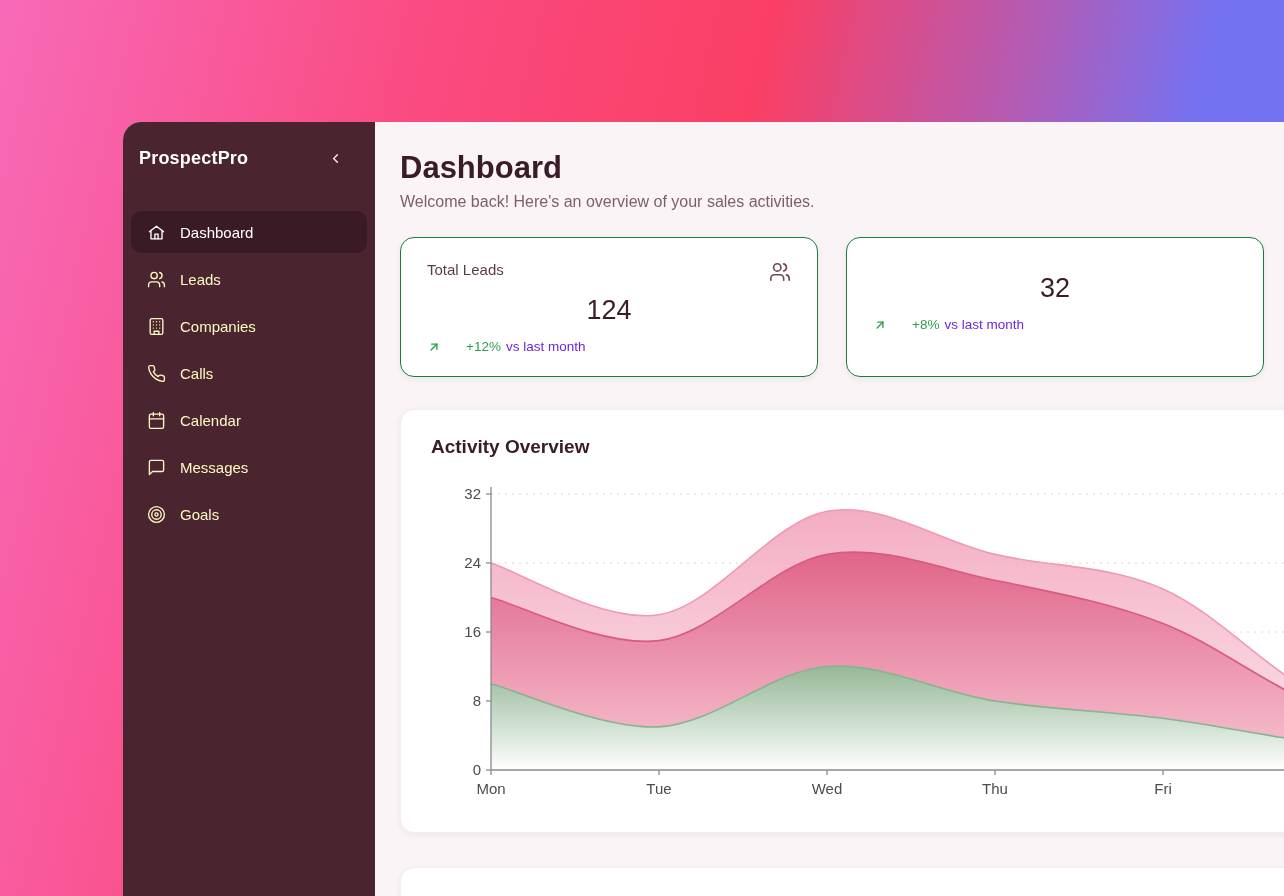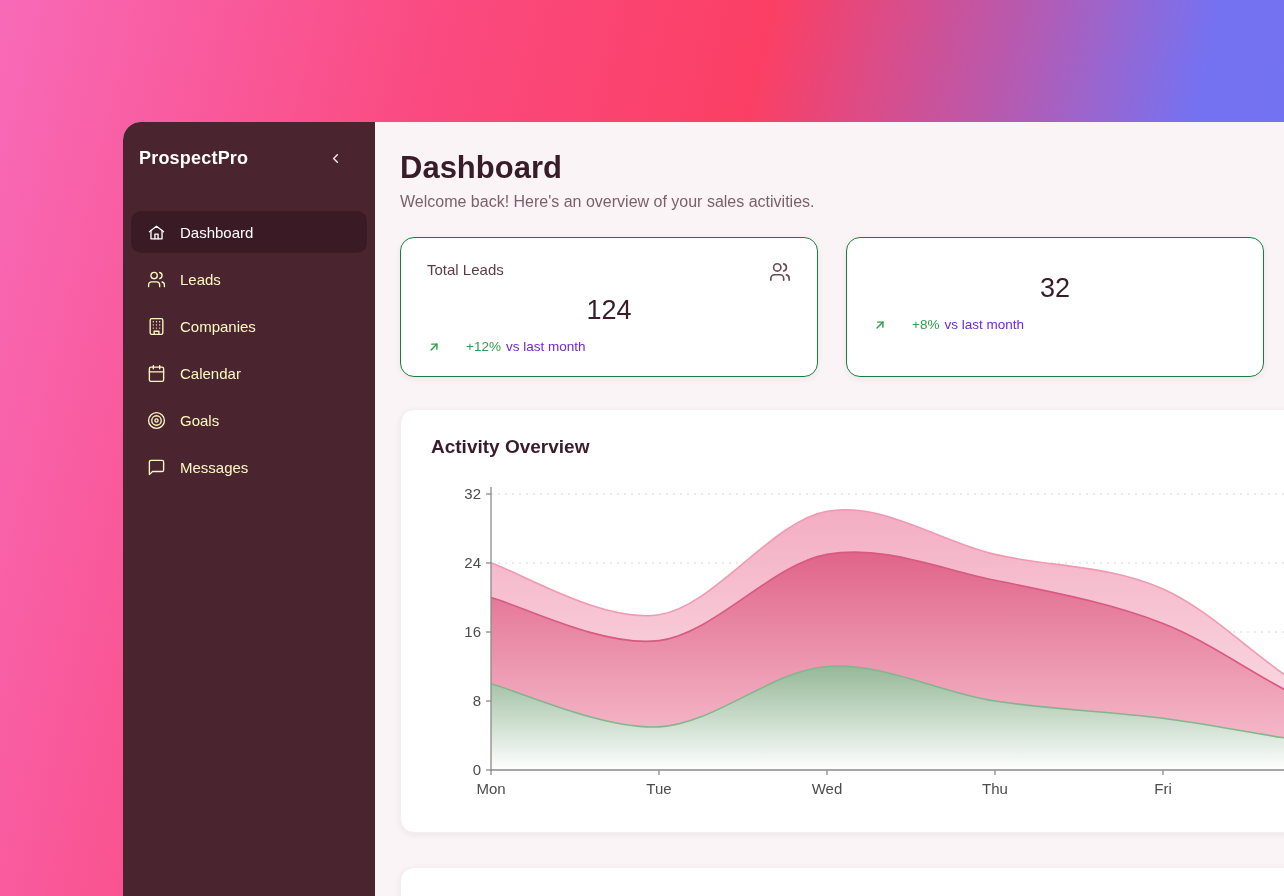--- a/index.html
+++ b/index.html
@@ -104,43 +104,51 @@
               <rect x="4" y="2" width="16" height="20" rx="2"></rect>
               <path d="M9 22v-4h6v4"></path>
               <path d="M8 6h.01M12 6h.01M16 6h.01M8 10h.01M12 10h.01M16 10h.01M8 14h.01M12 14h.01M16 14h.01"></path>
             </svg>
           </span>
           <span>Companies</span>
         </div>
         <div class="nav-item">
           <span class="icon">
             <svg viewBox="0 0 24 24" fill="none" stroke="currentColor" stroke-width="1.7" stroke-linecap="round" stroke-linejoin="round">
+              <path d="M22 16.92v3a2 2 0 0 1-2.18 2 19.79 19.79 0 0 1-8.63-3.07 19.5 19.5 0 0 1-6-6 19.79 19.79 0 0 1-3.07-8.67A2 2 0 0 1 4.11 2h3a2 2 0 0 1 2 1.72c.12.96.36 1.9.7 2.81a2 2 0 0 1-.45 2.11L8.09 9.91a16 16 0 0 0 6 6l1.27-1.27a2 2 0 0 1 2.11-.45c.91.34 1.85.58 2.81.7A2 2 0 0 1 22 16.92z"></path>
+            </svg>
+          </span>
+          <span>Calls</span>
+        </div>
+        <div class="nav-item">
+          <span class="icon">
+            <svg viewBox="0 0 24 24" fill="none" stroke="currentColor" stroke-width="1.7" stroke-linecap="round" stroke-linejoin="round">
               <rect x="3" y="4" width="18" height="18" rx="2"></rect>
               <path d="M16 2v4M8 2v4M3 10h18"></path>
             </svg>
           </span>
           <span>Calendar</span>
+        </div>
+        <div class="nav-item">
+          <span class="icon">
+            <svg viewBox="0 0 24 24" fill="none" stroke="currentColor" stroke-width="1.7" stroke-linecap="round" stroke-linejoin="round">
+              <path d="M21 15a2 2 0 0 1-2 2H7l-4 4V5a2 2 0 0 1 2-2h14a2 2 0 0 1 2 2z"></path>
+            </svg>
+          </span>
+          <span>Messages</span>
         </div>
         <div class="nav-item">
           <span class="icon">
             <svg viewBox="0 0 24 24" fill="none" stroke="currentColor" stroke-width="1.7" stroke-linecap="round" stroke-linejoin="round">
               <circle cx="12" cy="12" r="10"></circle>
               <circle cx="12" cy="12" r="6"></circle>
               <circle cx="12" cy="12" r="2"></circle>
             </svg>
           </span>
           <span>Goals</span>
-        </div>
-        <div class="nav-item">
-          <span class="icon">
-            <svg viewBox="0 0 24 24" fill="none" stroke="currentColor" stroke-width="1.7" stroke-linecap="round" stroke-linejoin="round">
-              <path d="M21 15a2 2 0 0 1-2 2H7l-4 4V5a2 2 0 0 1 2-2h14a2 2 0 0 1 2 2z"></path>
-            </svg>
-          </span>
-          <span>Messages</span>
         </div>
       </nav>
   </aside>
 
   <main class="main">
     <div class="main-inner">
       <h1 class="page-title">Dashboard</h1>
       <div class="page-subtitle">Welcome back! Here's an overview of your sales activities.</div>
 
       <div class="stats-row">

